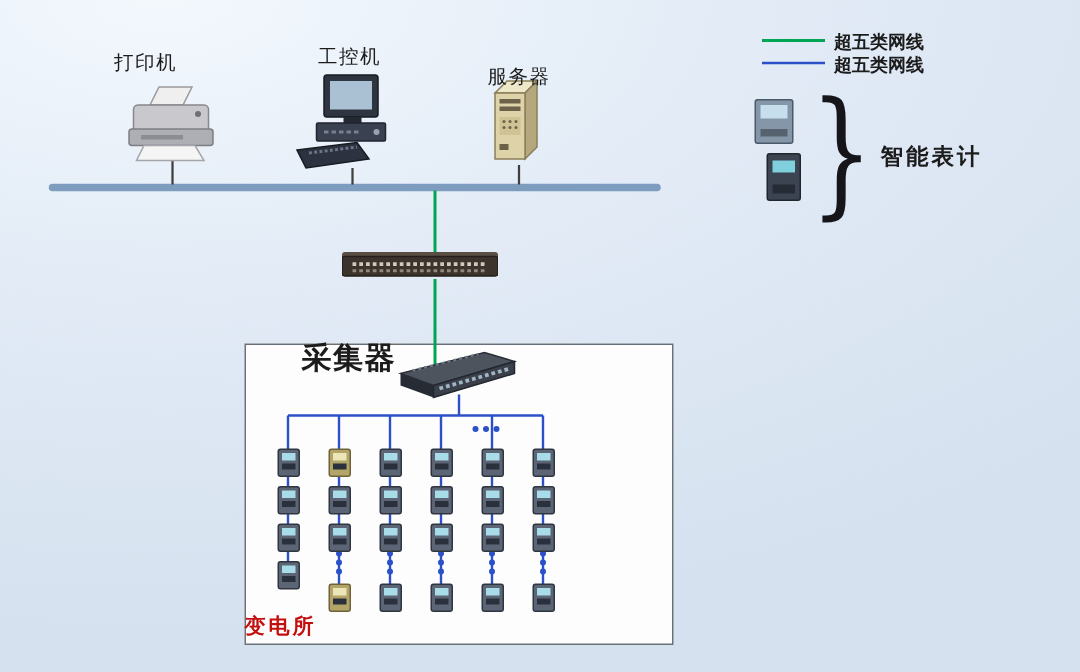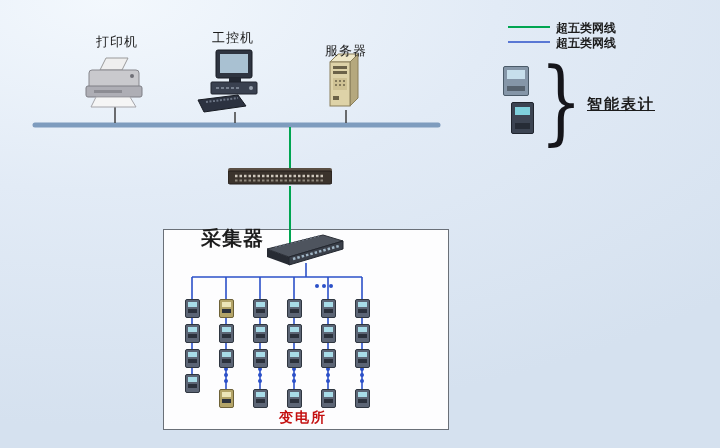--- a/index.html
+++ b/index.html
@@ -9,23 +9,23 @@
     font-family:"DejaVu Sans","Liberation Sans",sans-serif;
   }
   .lines{position:absolute;left:0;top:0;z-index:2;}
   .box{
     position:absolute;left:163px;top:229px;width:284px;height:199px;
     background:#fdfdfe;border:1px solid #6a7078;z-index:1;
   }
   .label{position:absolute;z-index:4;font-size:13px;color:#1c1c1c;letter-spacing:1px;white-space:nowrap;}
   .label.small{font-size:12px;letter-spacing:0;font-weight:bold;}
   .label.bold{font-weight:bold;}
-  .label.big{font-size:15px;letter-spacing:2px;text-decoration:underline;}
+  .label.big{font-size:15px;letter-spacing:2px;}
   .label.red{color:#c40f0f;font-weight:bold;}
-  .label.center{width:280px;text-align:center;letter-spacing:2px;}
+  .label.center{width:280px;letter-spacing:2px;}
   .device{position:absolute;z-index:3;}
   .device svg{display:block;}
   .meter{
     position:absolute;z-index:3;width:13px;height:17px;
     background:#5c6575;border:1px solid #2f3640;border-radius:2px;
   }
   .meter::before{content:"";position:absolute;left:2px;right:2px;top:2px;height:5px;background:#a8dce8;}
   .meter::after{content:"";position:absolute;left:2px;right:2px;top:9px;height:4px;background:#2b313c;}
   .meter.alt{background:#b3a468;border-color:#6e6238;}
   .meter.alt::before{background:#ece5b8;}
@@ -98,21 +98,21 @@
         <circle cx="294" cy="381" r="2"></circle>
       <circle cx="328" cy="369" r="2"></circle>
         <circle cx="328" cy="375" r="2"></circle>
         <circle cx="328" cy="381" r="2"></circle>
       <circle cx="362" cy="369" r="2"></circle>
         <circle cx="362" cy="375" r="2"></circle>
         <circle cx="362" cy="381" r="2"></circle>
     </g>
   </svg>
 
-  <div class="label" style="left:96px;top:33px">打印机</div>
+  <div class="label" style="left:76px;top:33px">打印机</div>
   <div class="label" style="left:212px;top:29px">工控机</div>
   <div class="label" style="left:325px;top:42px">服务器</div>
 
   <div class="device" style="left:82px;top:56px">
     <svg width="66" height="54" viewBox="0 0 66 54">
       <polygon points="24,2 46,2 40,14 18,14" fill="#efefef" stroke="#9a9a9a"></polygon>
       <rect x="7" y="14" width="50" height="19" rx="3" fill="#c9c9cd" stroke="#87878d"></rect>
       <rect x="4" y="30" width="56" height="11" rx="2" fill="#aeaeb5" stroke="#7e7e85"></rect>
       <circle cx="50" cy="20" r="2" fill="#6f6f76"></circle>
       <rect x="12" y="34" width="28" height="3" fill="#8c8c93"></rect>

